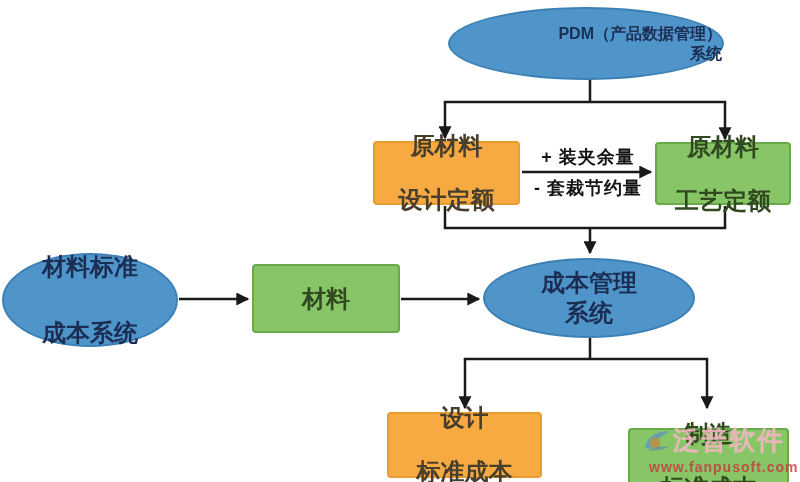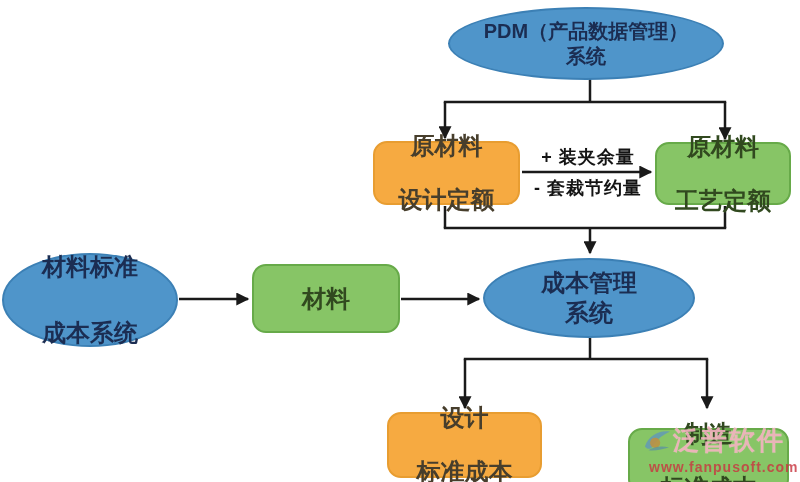--- a/index.html
+++ b/index.html
@@ -12,25 +12,25 @@
   .node{
     position:absolute;display:flex;flex-direction:column;
     align-items:center;justify-content:center;
     text-align:center;font-weight:bold;line-height:1.25;
     box-sizing:border-box;
   }
   .ellipse{
     background:#4f95ca;border:2px solid #3c80b5;border-radius:50%;
     color:#1b2d52;
   }
-  .rbox{border-radius:14px;gap:24px;}
+  .rbox{border-radius:4px;gap:24px;}
   .orange{background:#f6aa41;border:2px solid #e89d31;color:#473e2c;}
   .green{background:#87c566;border:2px solid #67aa49;color:#31491f;}
 
-  .node-pdm{left:448px;top:7px;width:276px;height:73px;font-size:20px;}
+  .node-pdm{left:448px;top:7px;width:276px;height:73px;font-size:16px;align-items:flex-end;}
   .node-material-std{left:2px;top:253px;width:176px;height:94px;font-size:24px;gap:36px;}
   .node-cost-mgmt{left:483px;top:258px;width:212px;height:80px;font-size:24px;}
   .node-design-quota{left:373px;top:141px;width:147px;height:64px;font-size:24px;}
   .node-process-quota{left:655px;top:142px;width:136px;height:63px;font-size:24px;}
   .node-plan-price{left:252px;top:264px;width:148px;height:69px;font-size:24px;}
   .node-design-cost{left:387px;top:412px;width:155px;height:66px;font-size:24px;}
   .node-mfg-cost{left:628px;top:428px;width:161px;height:65px;font-size:24px;}
 
   .edge-label{
     position:absolute;width:170px;text-align:center;

